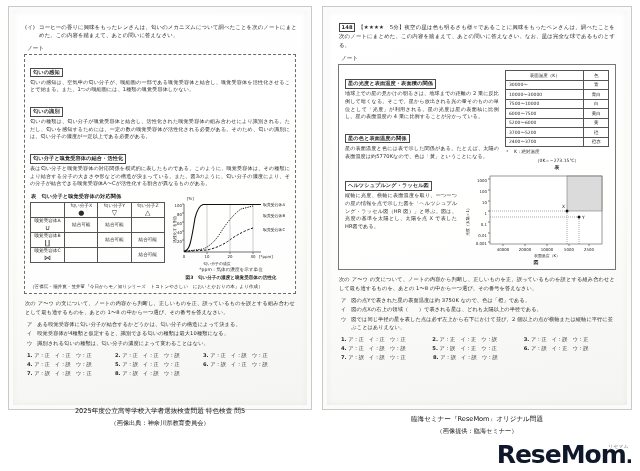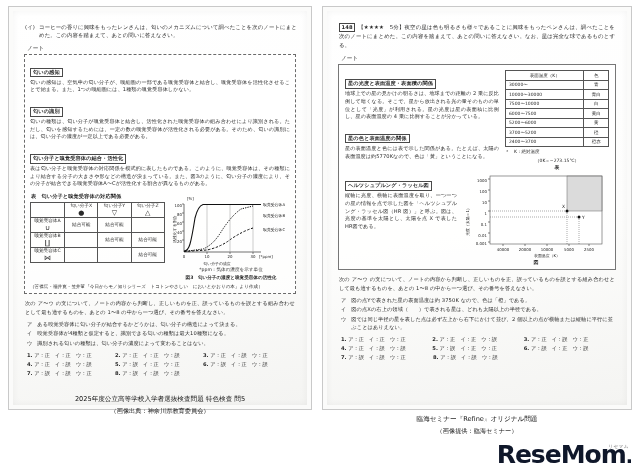--- a/index.html
+++ b/index.html
@@ -133,21 +133,21 @@
   .hrfig-cap { font-size: 5px; text-align:center; font-weight:bold; margin-top:1px; }
 
   
   .cap-block {
     position: absolute;
     text-align: center;
     font-size: 6.6px;
     line-height: 11px;
     color: #111;
   }
-  .cap-l { left: 8px; width: 304px; top: 394px; text-align: center; }
+  .cap-l { left: 8px; width: 304px; top: 406px; text-align: center; }
   .cap-r { left: 322px; width: 310px; top: 414px; }
   .cap-sub { font-size: 6.2px; }
 
   
   .wm {
     position: absolute;
     right: 8px; bottom: 2px;
     color: #0f172a;
     font-size: 25px;
     font-weight: bold;
@@ -549,20 +549,20 @@
 
     </div>
   </div>
 
   <div class="cap-block cap-l">
     <div>2025年度公立高等学校入学者選抜検査問題 特色検査 問5</div>
     <div class="cap-sub">（画像出典：神奈川県教育委員会）</div>
   </div>
 
   <div class="cap-block cap-r">
-    <div>臨海セミナー『Refine』オリジナル問題</div>
+    <div>臨海セミナー『ReseMom』オリジナル問題</div>
     <div class="cap-sub">（画像提供：臨海セミナー）</div>
   </div>
 
   <div class="wm-ruby">リセマム</div>
   <div class="wm"><span>ReseMom</span><span class="dot">.</span></div>
 
 </div>
 
 </body></html>

